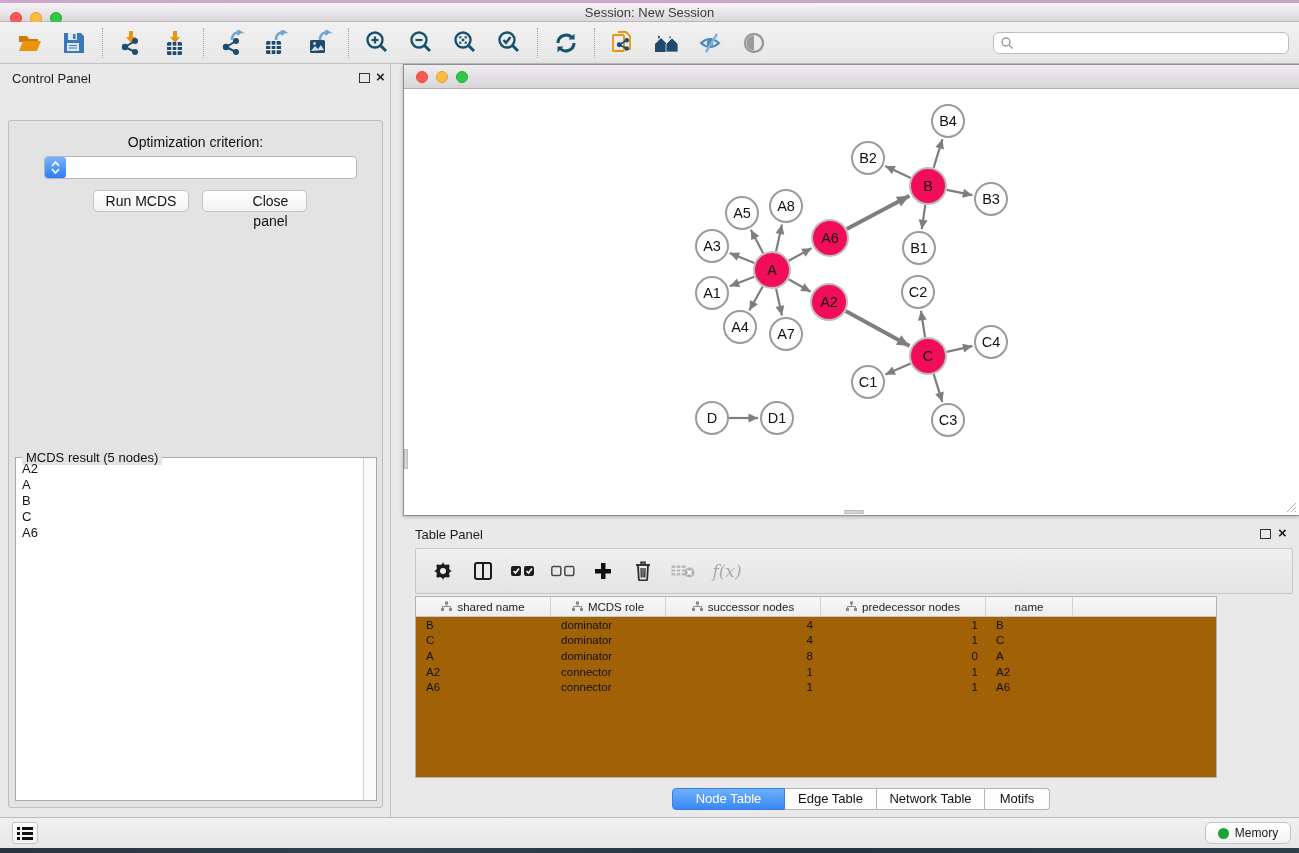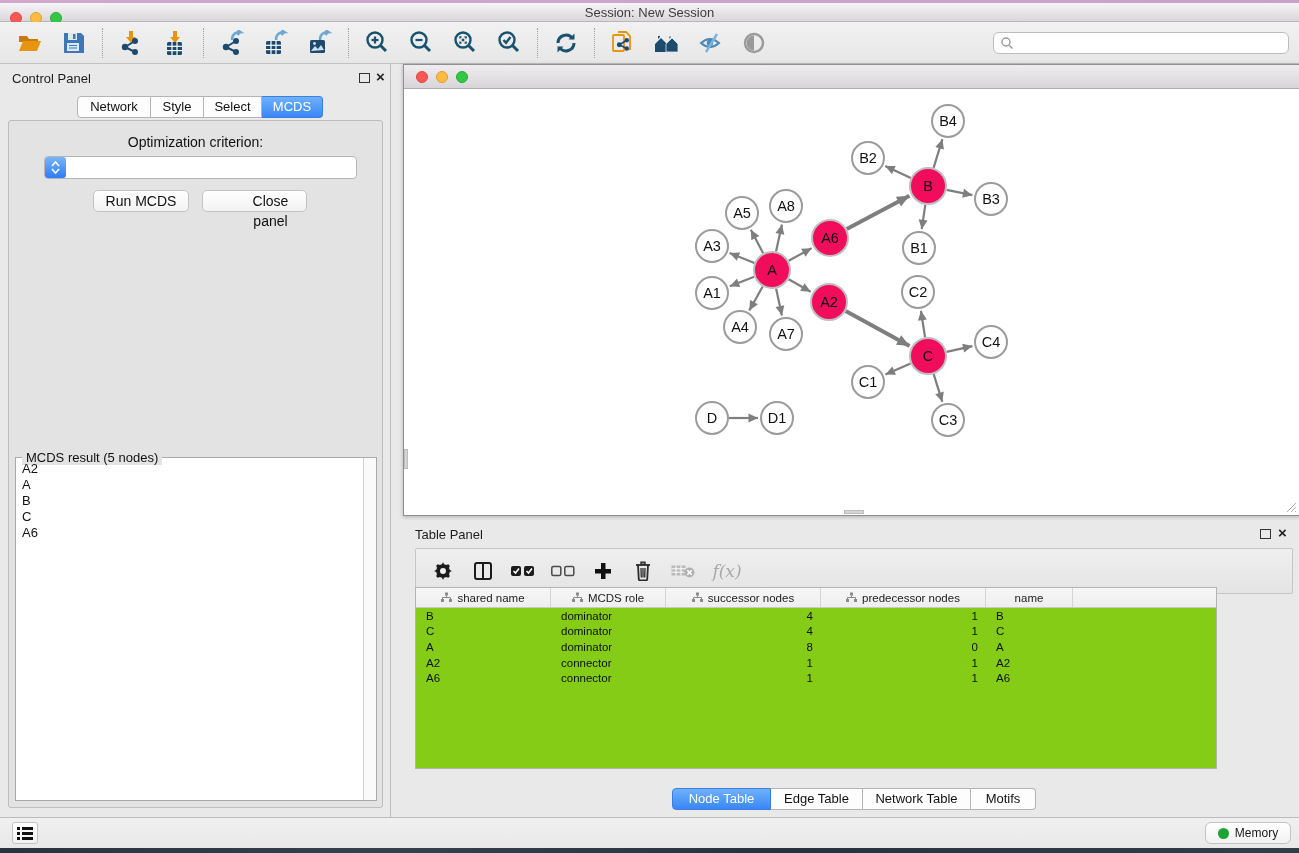--- a/index.html
+++ b/index.html
@@ -59,21 +59,21 @@
   .net-canvas { position:absolute; left:0; top:24px; width:895px; height:426px; background:#fff; }
   .scroll-tick-v { position:absolute; left:0px; top:360px; width:4px; height:20px; background:#d5d5d5; border:1px solid #bdbdbd; }
   .scroll-tick-h { position:absolute; left:440px; bottom:1px; width:20px; height:4px; background:#d5d5d5; border:1px solid #bdbdbd; }
 
   
   .table-panel { left:403px; top:520px; width:896px; height:297px; background:#e9e9e9; }
   .tp-toolbar { position:absolute; left:12px; top:28px; width:878px; height:46px; background:linear-gradient(#efefef,#e4e4e4); border:1px solid #c6c6c6; border-radius:2px; display:flex; align-items:center; gap:14px; padding-left:14px; }
   .tp-ico { width:26px; height:26px; display:flex; align-items:center; justify-content:center; cursor:pointer; }
   .fx { font-family:"DejaVu Serif", serif; font-style:italic; font-size:17px; color:#a8a8a8; }
 
-  .data-table { position:absolute; left:12px; top:67px; width:802px; height:182px; background:#84cc16; border:1px solid #b3b3b3; overflow:hidden; }
+  .data-table { position:absolute; left:12px; top:76px; width:802px; height:182px; background:#a16207; border:1px solid #b3b3b3; overflow:hidden; }
   .thead { display:flex; height:20px; background:linear-gradient(#f7f7f7,#eeeeee); border-bottom:1px solid #c9c9c9; }
   .th { display:flex; align-items:center; justify-content:center; gap:5px; font-size:11.5px; color:#222; border-right:1px solid #d4d4d4; overflow:hidden; }
   .trow { display:flex; height:15.6px; align-items:center; }
   .td { font-size:11.5px; color:#111; overflow:hidden; white-space:nowrap; }
   .bottom-tabs { position:absolute; left:269px; top:268px; display:flex; height:22px; }
 
   
   .statusbar { left:0; top:817px; width:1299px; height:31px; background:linear-gradient(#f0f0f0,#e8e8e8); border-top:1px solid #bcbcbc; }
   .list-btn { position:absolute; left:12px; top:4px; width:26px; height:22px; background:linear-gradient(#ffffff,#f0f0f0); border:1px solid #c3c3c3; border-radius:3px; display:flex; align-items:center; justify-content:center; cursor:pointer; }
   .memory-btn { position:absolute; right:8px; top:4px; width:86px; height:22px; background:linear-gradient(#ffffff,#f2f2f2); border:1px solid #c3c3c3; border-radius:6px; display:flex; align-items:center; justify-content:center; gap:6px; font-size:12px; cursor:pointer; }
@@ -250,26 +250,20 @@
     </svg>
   <input type="text" placeholder="" style="">
 </div>
 
 <div class="abs control-panel">
   <div class="panel-title-row">
     <span class="panel-title">Control Panel</span>
     <span class="float-ico" style="left:359px;"></span>
     <span class="close-x" style="left:376px;">×</span>
   </div>
-  <div class="seg-tabs" style="position:absolute; left:77px; top:32px;" id="cp-tabs">
-      <div class="seg" style="width: 74px;">Network</div>
-      <div class="seg" style="width: 53px;">Style</div>
-      <div class="seg" style="width: 58px;">Select</div>
-      <div class="seg active" style="width: 61px;">MCDS</div>
-    </div>
 
   <div class="abs cp-content">
     <div class="opt-label">Optimization criterion:</div>
     <div class="dropdown">
       <span class="dd-stepper">
         <svg width="9" height="6" viewBox="0 0 9 6">
             <polyline points="1,5 4.5,1 8,5" fill="none" stroke="#fff" stroke-width="1.6"></polyline>
           </svg>
         <svg width="9" height="6" viewBox="0 0 9 6">
             <polyline points="1,1 4.5,5 8,1" fill="none" stroke="#fff" stroke-width="1.6"></polyline>
@@ -578,21 +572,21 @@
           <div class="td" style="width: 135px; text-align: left; padding: 0px 0px 0px 10px;">A6</div>
           <div class="td" style="width: 115px; text-align: left; padding: 0px 0px 0px 10px;">connector</div>
           <div class="td" style="width: 155px; text-align: right; padding: 0px 8px 0px 0px;">1</div>
           <div class="td" style="width: 165px; text-align: right; padding: 0px 8px 0px 0px;">1</div>
           <div class="td" style="width: 87px; text-align: left; padding: 0px 0px 0px 10px;">A6</div>
         </div>
       </div>
   </div>
 
   <div class="bottom-tabs" id="bottom-tabs">
-      <div class="seg active" style="width: 99px;">Node Table</div>
+      <div class="seg active" style="width: 113px;">Node Table</div>
       <div class="seg" style="width: 92px;">Edge Table</div>
       <div class="seg" style="width: 108px;">Network Table</div>
       <div class="seg" style="width: 65px;">Motifs</div>
     </div>
 </div>
 
 <div class="abs statusbar">
   <span class="list-btn">
     <svg width="16" height="14" viewBox="0 0 16 14">
       <rect x="0" y="1" width="3" height="3" fill="#111"></rect>

